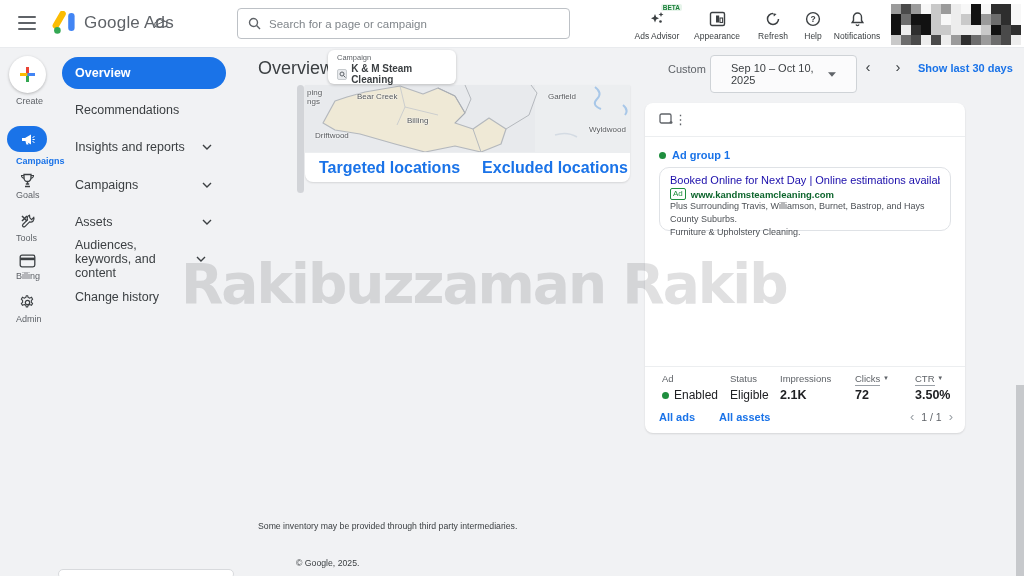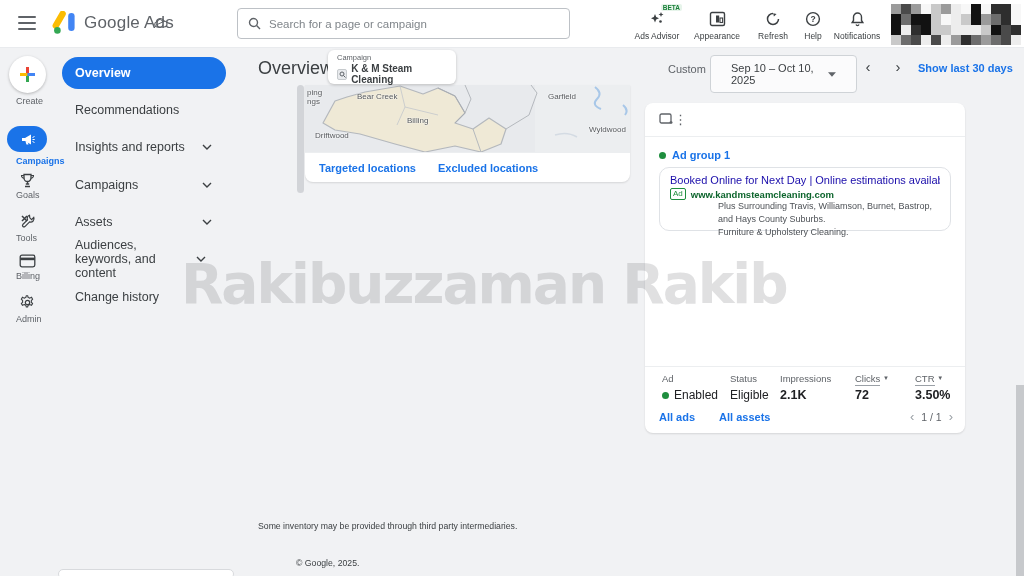--- a/index.html
+++ b/index.html
@@ -44,36 +44,36 @@
   #range-type { position:absolute; left:668px; top:63px; font-size:11px; color:#5f6368; }
   #date-box { position:absolute; left:710px; top:55px; width:147px; height:38px; border:1px solid #cfd3d7; border-radius:4px; background:#fbfbfc; display:flex; align-items:center; justify-content:space-between; padding:0 20px; font-size:11px; color:#3c4043; cursor:pointer; }
   .nav-arrow { position:absolute; top:58px; font-size:15px; color:#3c4043; cursor:pointer; width:20px; text-align:center; }
   #quick-range { position:absolute; left:918px; top:62px; font-size:11px; color:#1a73e8; font-weight:bold; cursor:pointer; }
 
   
   #map-card { position:absolute; left:305px; top:85px; width:325px; height:97px; background:#fff; border-radius:0 0 8px 8px; box-shadow:0 1px 2px rgba(0,0,0,.12); overflow:hidden; z-index:5; }
   #map-area { position:relative; width:325px; height:67px; background:#e8eaed; overflow:hidden; }
   .map-lbl { position:absolute; font-size:8px; color:#55585c; text-shadow:0 0 2px #fff,0 0 2px #fff; white-space:nowrap; }
   #map-links { height:30px; border-top:1px solid #eceef0; display:flex; align-items:center; gap:22px; padding-left:14px; }
-  #map-links span { font-size:11px; color:#1a73e8; font-weight:bold; cursor:pointer; }
+  #map-links span { font-size:16px; color:#1a73e8; font-weight:bold; cursor:pointer; }
 
   
   #ads-card { position:absolute; left:645px; top:103px; width:320px; height:330px; background:#fff; border-radius:8px; box-shadow:0 1px 2px rgba(0,0,0,.12); z-index:5; }
   #ads-head { height:34px; border-bottom:1px solid #eceef0; display:flex; align-items:center; padding:0 12px 0 14px; }
   #ads-head .t { font-size:11px; color:#5f6368; margin-left:9px; flex:1; }
   #kebab { font-size:13px; color:#5f6368; cursor:pointer; letter-spacing:0; line-height:10px; }
   #adgroup-row { position:absolute; left:14px; top:46px; display:flex; align-items:center; gap:6px; cursor:pointer; }
   .gdot { width:7px; height:7px; border-radius:50%; background:#1e8e3e; display:inline-block; }
   #adgroup-row .t { font-size:11px; color:#1a73e8; font-weight:bold; }
   #ad-preview { position:absolute; left:14px; top:64px; width:292px; height:64px; border:1px solid #dfe2e6; border-radius:10px; padding:6px 10px 0; cursor:pointer; }
   #ad-headline { font-size:11px; color:#1a0dab; white-space:nowrap; overflow:hidden; }
   #ad-urlrow { display:flex; align-items:center; gap:5px; margin-top:2px; }
   #ad-badge { font-size:8px; color:#1e8e3e; border:1px solid #1e8e3e; border-radius:2px; padding:0 2px; line-height:10px; }
   #ad-url { font-size:9.5px; color:#0d652d; font-weight:bold; }
-  .ad-desc { font-size:9px; color:#4d5156; line-height:1.45; display:block;margin-left:48px; }
+  .ad-desc { font-size:9px; color:#4d5156; line-height:1.45; display:block; }
   #stats-divider { position:absolute; left:0; top:263px; width:320px; border-top:1px solid #eceef0; }
   .st-h { position:absolute; top:270px; font-size:9.5px; color:#5f6368; }
   .st-v { position:absolute; top:285px; font-size:12px; color:#202124; }
   .st-num { font-weight:bold; font-size:12.5px; }
   .sort-car { font-size:6px; color:#5f6368; vertical-align:2px; }
   .u { border-bottom:1px solid #9aa0a6; padding-bottom:1px; }
   #card-links { position:absolute; top:308px; left:14px; display:flex; gap:24px; }
   #card-links span { font-size:11px; color:#1a73e8; font-weight:bold; cursor:pointer; }
   #pager { position:absolute; top:308px; right:12px; font-size:10.5px; color:#5f6368; display:flex; gap:7px; align-items:center; }
   #pager .pg-ar { color:#9aa0a6; font-size:13px; cursor:pointer; line-height:10px; }

